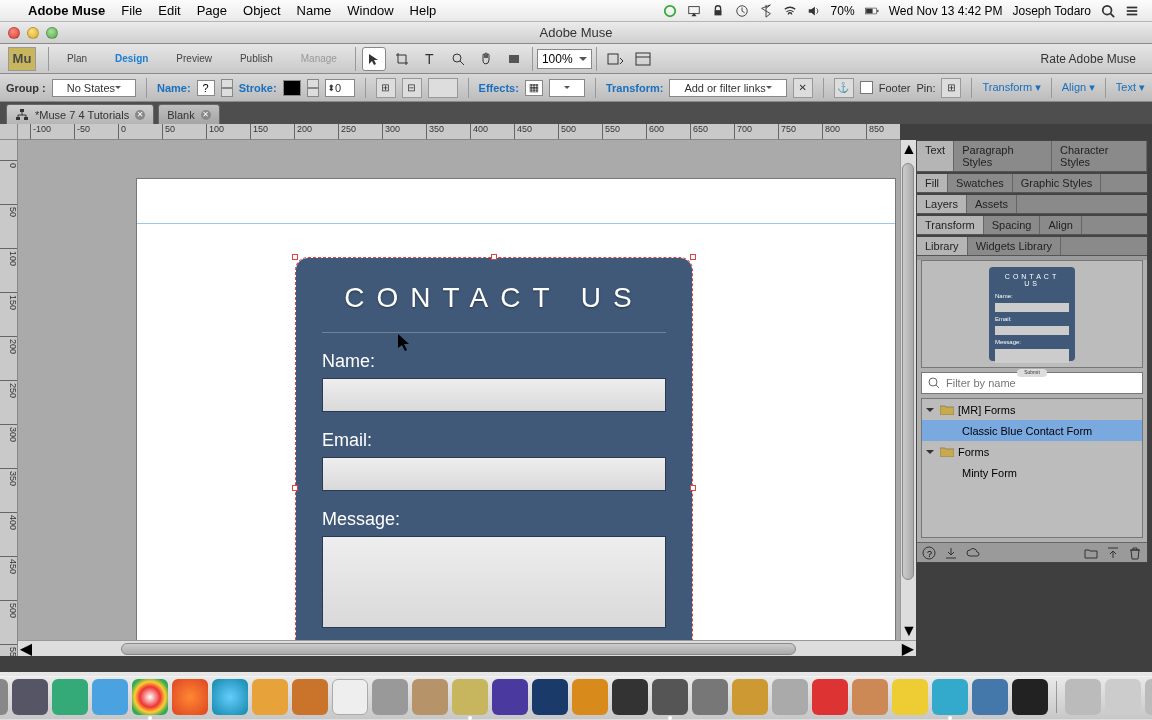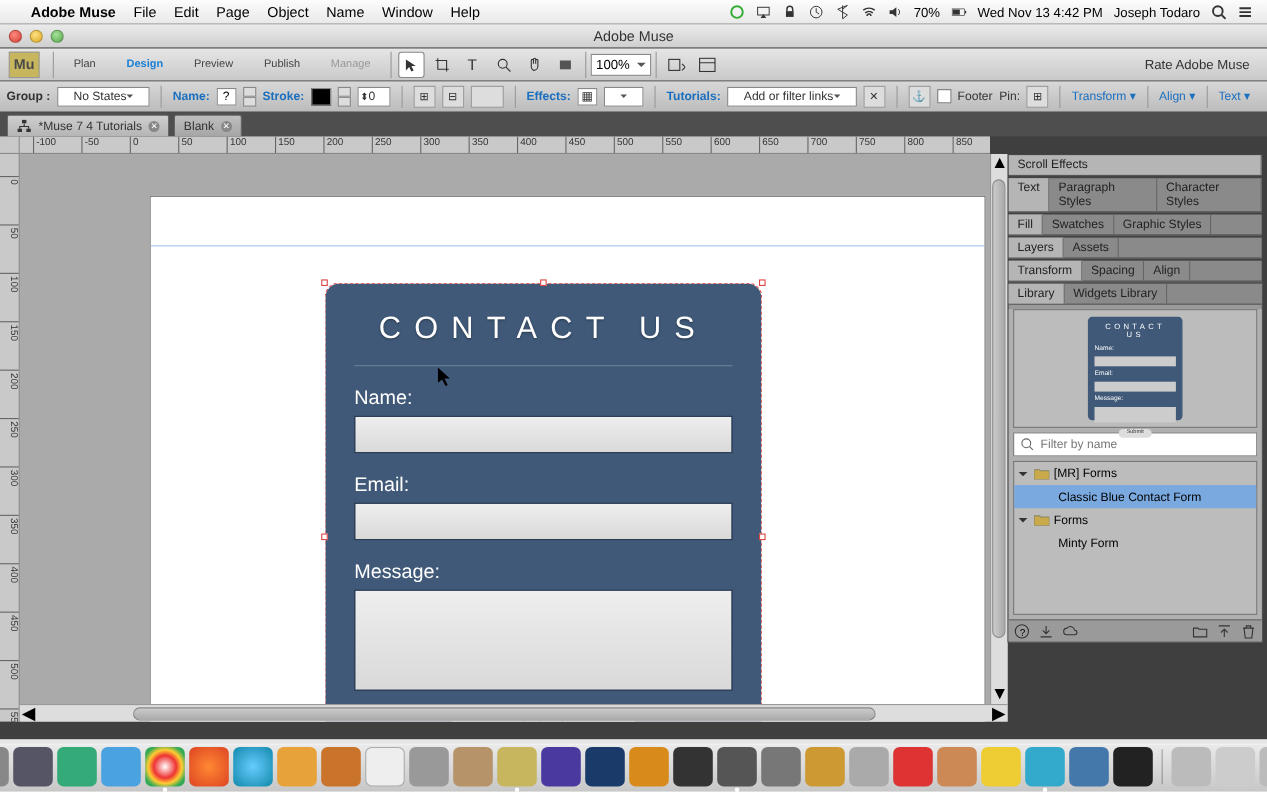--- a/index.html
+++ b/index.html
@@ -302,21 +302,21 @@
       </div>
     <div class="vdiv"></div>
     <div class="iconbtn">⊞</div>
     <div class="iconbtn">⊟</div>
     <div class="iconbtn" style="width:30px"></div>
     <div class="vdiv"></div>
     <span class="label link">Effects:</span>
     <div class="swatch">▦</div>
     <div class="dropdown" style="min-width:30px"></div>
     <div class="vdiv"></div>
-    <span class="label link">Tutorials:</span>
+    <span class="label link">Transform:</span>
     <div class="dropdown" style="min-width:110px">
         <span>Add or filter links</span>
       </div>
     <div class="iconbtn">✕</div>
     <div class="vdiv"></div>
     <div class="iconbtn">⚓</div>
     <div class="checkbox"></div>
     <span>Footer</span>
     <span>Pin:</span>
     <div class="iconbtn">⊞</div>
@@ -419,25 +419,20 @@
       </div>
     <div class="hscroll">
         <div class="arrow">◀</div>
         <div class="track">
           <div class="thumb"></div>
         </div>
         <div class="arrow">▶</div>
       </div>
 
     <div class="panels">
-      <div class="panel">
-          <div class="panel-tabrow single">
-            <div class="panel-tab active">Scroll Effects</div>
-          </div>
-        </div>
       <div class="panel">
           <div class="panel-tabrow">
         <div class="panel-tab active">Text</div>
         <div class="panel-tab">Paragraph Styles</div>
         <div class="panel-tab">Character Styles</div>
       </div>
         </div>
       <div class="panel">
           <div class="panel-tabrow">
         <div class="panel-tab active">Fill</div>

